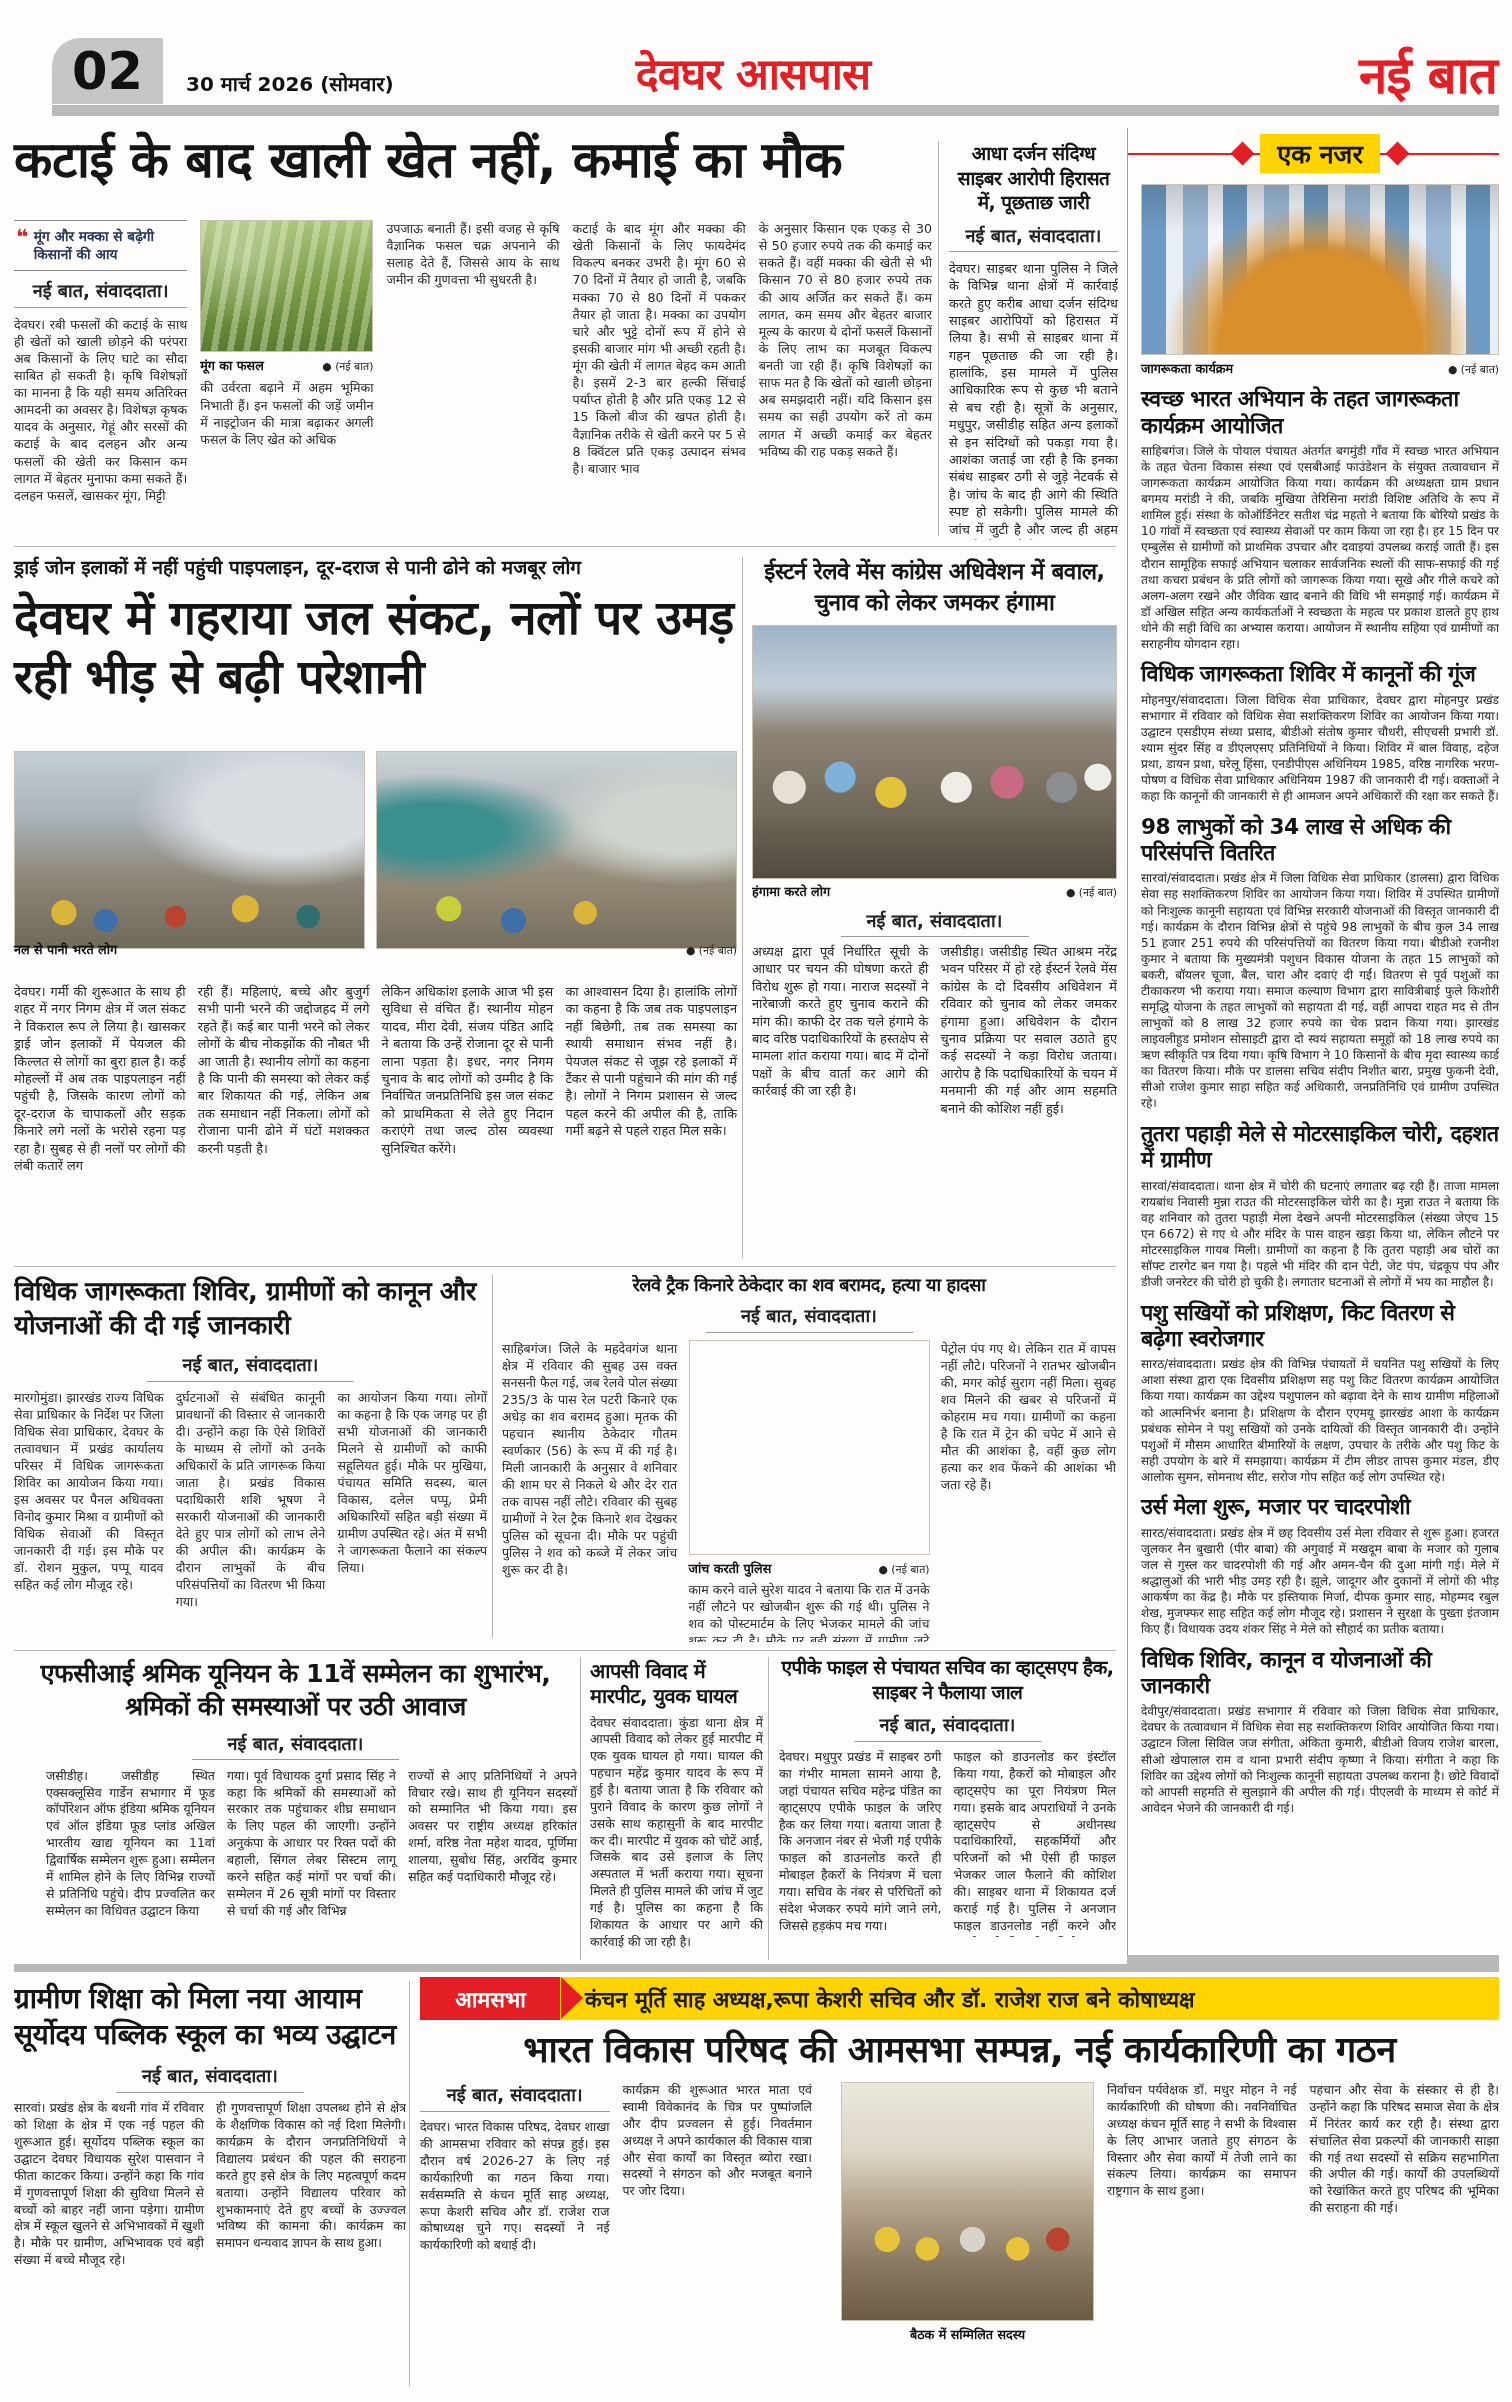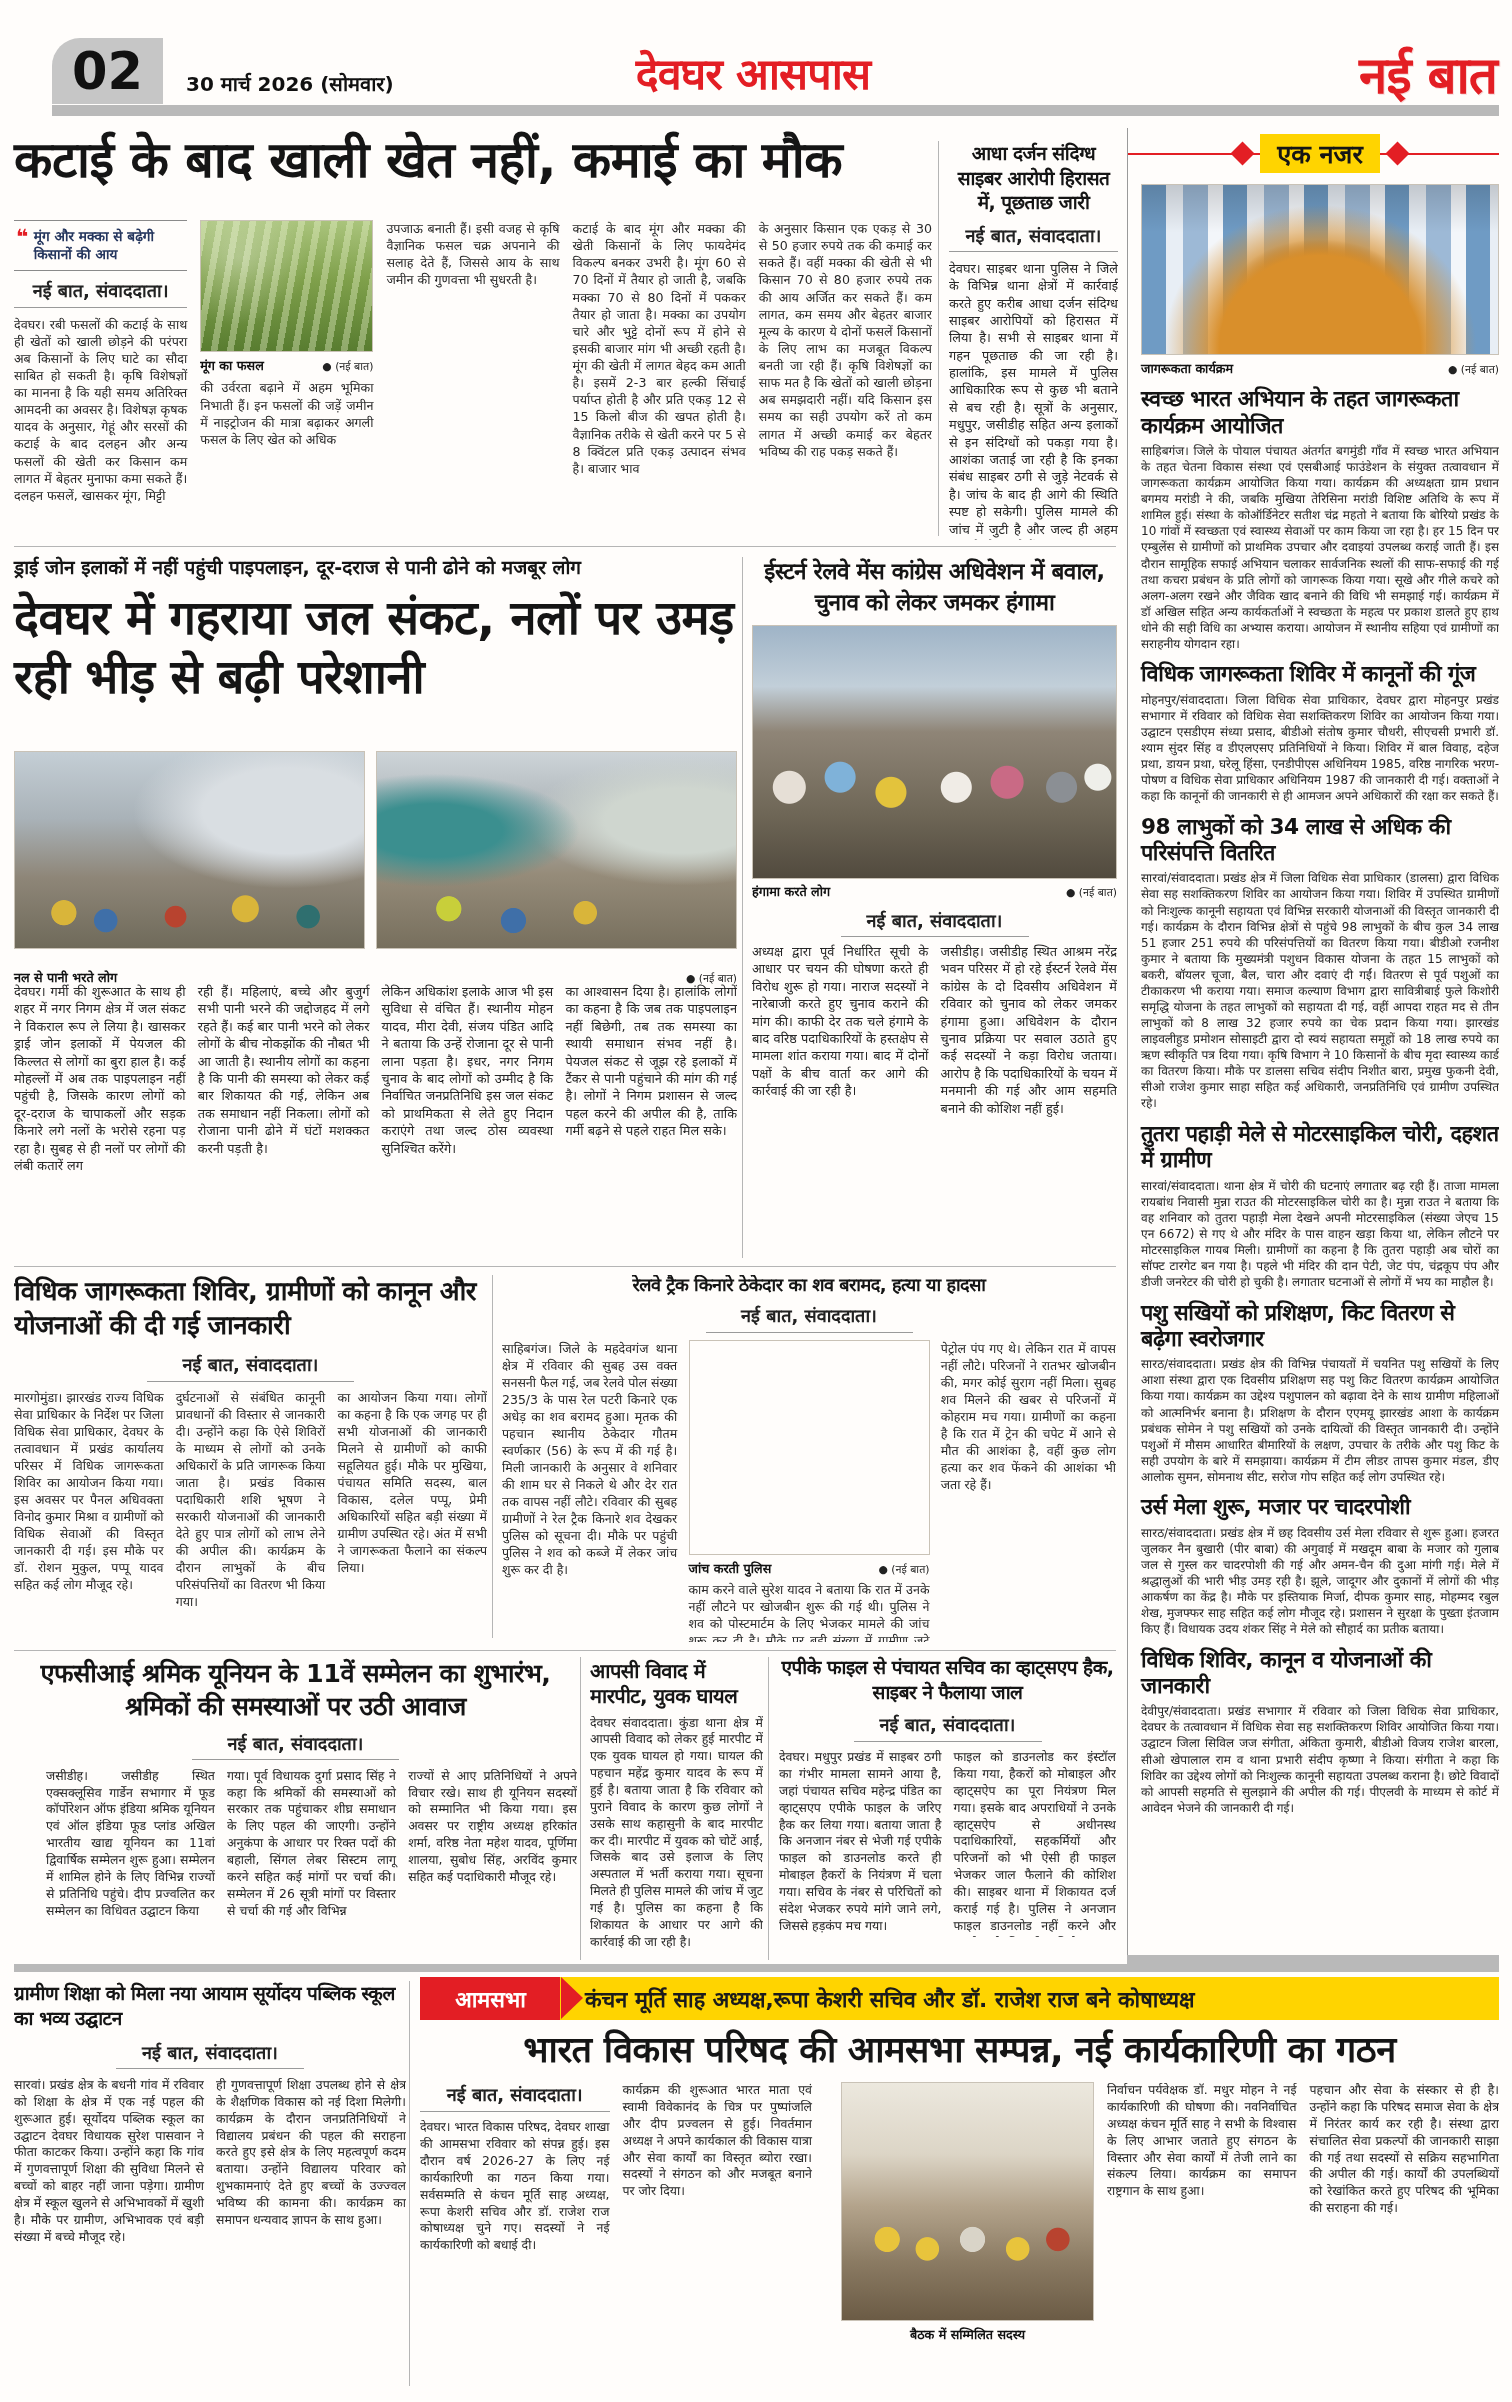--- a/index.html
+++ b/index.html
@@ -164,21 +164,21 @@
   </div>
   <div class="graybar" style="left:1127px;top:1955px;width:372px;height:8.5px;"></div>
 
   <div class="hline" style="left:14px;top:546px;width:1102px;"></div>
   <div class="abs hl" style="left:14px;top:589px;width:723px;font-size:47px;line-height:1.25;">देवघर में गहराया जल संकट, नलों पर उमड़ रही भीड़ से बढ़ी परेशानी</div>
   <div class="abs hl" style="left:14px;top:557px;width:723px;font-size:19px;letter-spacing:0;">ड्राई जोन इलाकों में नहीं पहुंची पाइपलाइन, दूर-दराज से पानी ढोने को मजबूर लोग</div>
   <div class="abs" style="left:14px;top:751px;width:723px;display:flex;gap:11.3px;">
     <div class="ph ph-water1" style="width:350px;height:196px;"></div>
     <div class="ph ph-water2" style="width:360px;height:196px;"></div>
   </div>
-  <div class="abs cap-row" style="left:14px;top:964px;width:723px;text-align:center;">
+  <div class="abs cap-row" style="left:14px;top:936px;width:723px;text-align:center;">
     <span class="cap">नल से पानी भरते लोग</span>
     <span class="credit">● (नई बात)</span>
   </div>
   <div class="abs cols" style="left:14px;top:983px;width:723px;height:275px;gap:12.2px;overflow:hidden;">
     <div class="body-text" style="font-size:12.8px;">देवघर। गर्मी की शुरूआत के साथ ही शहर में नगर निगम क्षेत्र में जल संकट ने विकराल रूप ले लिया है। खासकर ड्राई जोन इलाकों में पेयजल की किल्लत से लोगों का बुरा हाल है। कई मोहल्लों में अब तक पाइपलाइन नहीं पहुंची है, जिसके कारण लोगों को दूर-दराज के चापाकलों और सड़क किनारे लगे नलों के भरोसे रहना पड़ रहा है। सुबह से ही नलों पर लोगों की लंबी कतारें लग</div>
     <div class="body-text" style="font-size:12.8px;">रही हैं। महिलाएं, बच्चे और बुजुर्ग सभी पानी भरने की जद्दोजहद में लगे रहते हैं। कई बार पानी भरने को लेकर लोगों के बीच नोकझोंक की नौबत भी आ जाती है। स्थानीय लोगों का कहना है कि पानी की समस्या को लेकर कई बार शिकायत की गई, लेकिन अब तक समाधान नहीं निकला। लोगों को रोजाना पानी ढोने में घंटों मशक्कत करनी पड़ती है।</div>
     <div class="body-text" style="font-size:12.8px;">लेकिन अधिकांश इलाके आज भी इस सुविधा से वंचित हैं। स्थानीय मोहन यादव, मीरा देवी, संजय पंडित आदि ने बताया कि उन्हें रोजाना दूर से पानी लाना पड़ता है। इधर, नगर निगम चुनाव के बाद लोगों को उम्मीद है कि निर्वाचित जनप्रतिनिधि इस जल संकट को प्राथमिकता से लेते हुए निदान कराएंगे तथा जल्द ठोस व्यवस्था सुनिश्चित करेंगे।</div>
     <div class="body-text" style="font-size:12.8px;">का आश्वासन दिया है। हालांकि लोगों का कहना है कि जब तक पाइपलाइन नहीं बिछेगी, तब तक समस्या का स्थायी समाधान संभव नहीं है। पेयजल संकट से जूझ रहे इलाकों में टैंकर से पानी पहुंचाने की मांग की गई है। लोगों ने निगम प्रशासन से जल्द पहल करने की अपील की है, ताकि गर्मी बढ़ने से पहले राहत मिल सके।</div>
   </div>
 
@@ -245,21 +245,21 @@
     <div class="hl" style="font-size:19px;line-height:1.3;text-align:center;">एपीके फाइल से पंचायत सचिव का व्हाट्सएप हैक, साइबर ने फैलाया जाल</div>
     <div class="byline" style="width:188px;margin:7.5px auto 7.5px auto;">नई बात, संवाददाता।</div>
     <div class="cols" style="gap:12.2px;height:188px;overflow:hidden;">
       <div class="body-text" style="font-size:12.4px;">देवघर। मधुपुर प्रखंड में साइबर ठगी का गंभीर मामला सामने आया है, जहां पंचायत सचिव महेन्द्र पंडित का व्हाट्सएप एपीके फाइल के जरिए हैक कर लिया गया। बताया जाता है कि अनजान नंबर से भेजी गई एपीके फाइल को डाउनलोड करते ही मोबाइल हैकरों के नियंत्रण में चला गया। सचिव के नंबर से परिचितों को संदेश भेजकर रुपये मांगे जाने लगे, जिससे हड़कंप मच गया।</div>
       <div class="body-text" style="font-size:12.4px;">फाइल को डाउनलोड कर इंस्टॉल किया गया, हैकरों को मोबाइल और व्हाट्सऐप का पूरा नियंत्रण मिल गया। इसके बाद अपराधियों ने उनके व्हाट्सऐप से अधीनस्थ पदाधिकारियों, सहकर्मियों और परिजनों को भी ऐसी ही फाइल भेजकर जाल फैलाने की कोशिश की। साइबर थाना में शिकायत दर्ज कराई गई है। पुलिस ने अनजान फाइल डाउनलोड नहीं करने और सतर्क रहने की अपील की है।</div>
     </div>
   </div>
 
   <div class="graybar" style="left:14px;top:1964px;width:1485px;height:7.5px;"></div>
   <div class="abs" style="left:14px;top:1981px;width:392px;height:407px;overflow:hidden;">
-    <div class="hl" style="font-size:19px;line-height:1.3;">ग्रामीण शिक्षा को मिला नया आयाम सूर्योदय पब्लिक स्कूल का भव्य उद्घाटन</div>
+    <div class="hl" style="font-size:28px;line-height:1.3;">ग्रामीण शिक्षा को मिला नया आयाम सूर्योदय पब्लिक स्कूल का भव्य उद्घाटन</div>
     <div class="byline" style="width:188px;margin:9.4px auto 7.5px auto;">नई बात, संवाददाता।</div>
     <div class="cols" style="gap:12.2px;height:282px;overflow:hidden;">
       <div class="body-text" style="font-size:12.4px;">सारवां। प्रखंड क्षेत्र के बधनी गांव में रविवार को शिक्षा के क्षेत्र में एक नई पहल की शुरूआत हुई। सूर्योदय पब्लिक स्कूल का उद्घाटन देवघर विधायक सुरेश पासवान ने फीता काटकर किया। उन्होंने कहा कि गांव में गुणवत्तापूर्ण शिक्षा की सुविधा मिलने से बच्चों को बाहर नहीं जाना पड़ेगा। ग्रामीण क्षेत्र में स्कूल खुलने से अभिभावकों में खुशी है। मौके पर ग्रामीण, अभिभावक एवं बड़ी संख्या में बच्चे मौजूद रहे।</div>
       <div class="body-text" style="font-size:12.4px;">ही गुणवत्तापूर्ण शिक्षा उपलब्ध होने से क्षेत्र के शैक्षणिक विकास को नई दिशा मिलेगी। कार्यक्रम के दौरान जनप्रतिनिधियों ने विद्यालय प्रबंधन की पहल की सराहना करते हुए इसे क्षेत्र के लिए महत्वपूर्ण कदम बताया। उन्होंने विद्यालय परिवार को शुभकामनाएं देते हुए बच्चों के उज्ज्वल भविष्य की कामना की। कार्यक्रम का समापन धन्यवाद ज्ञापन के साथ हुआ।</div>
     </div>
   </div>
   <div class="vline" style="left:409px;top:1981px;height:405px;"></div>
   <div class="abs" style="left:420px;top:1977px;width:1079px;height:411px;overflow:hidden;">
     <div class="strip">
       <div class="strip-label">आमसभा</div>

